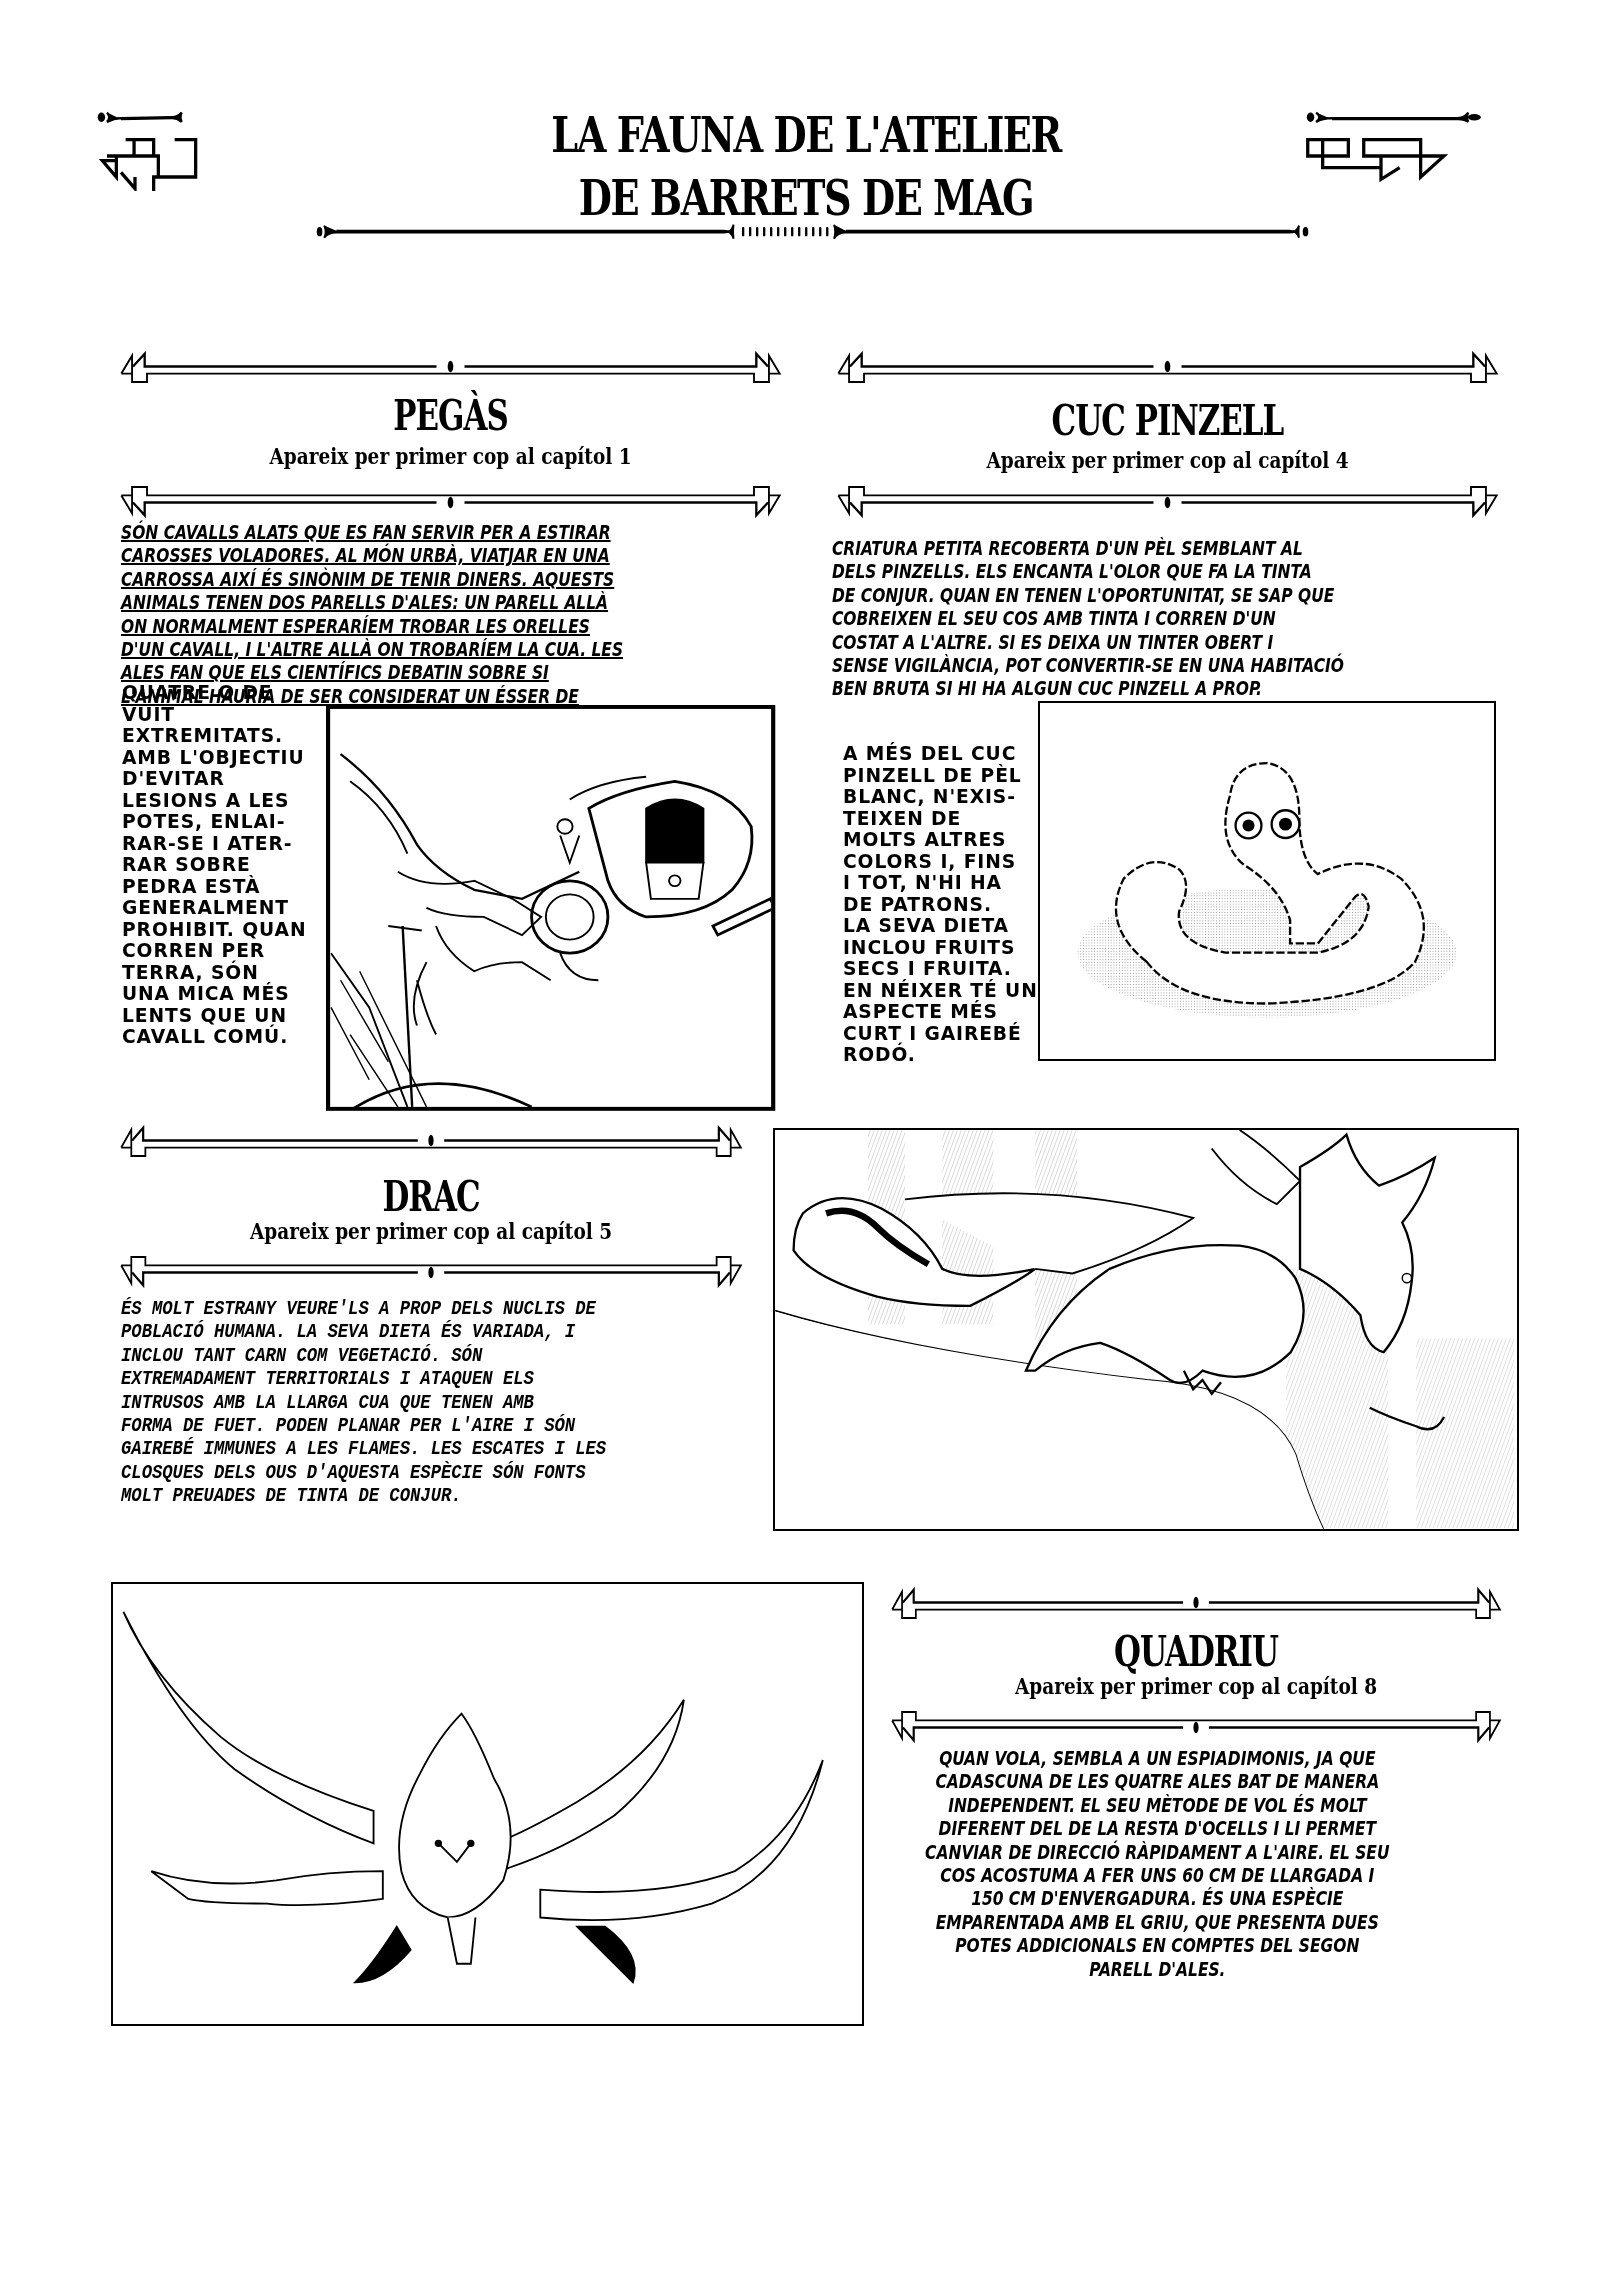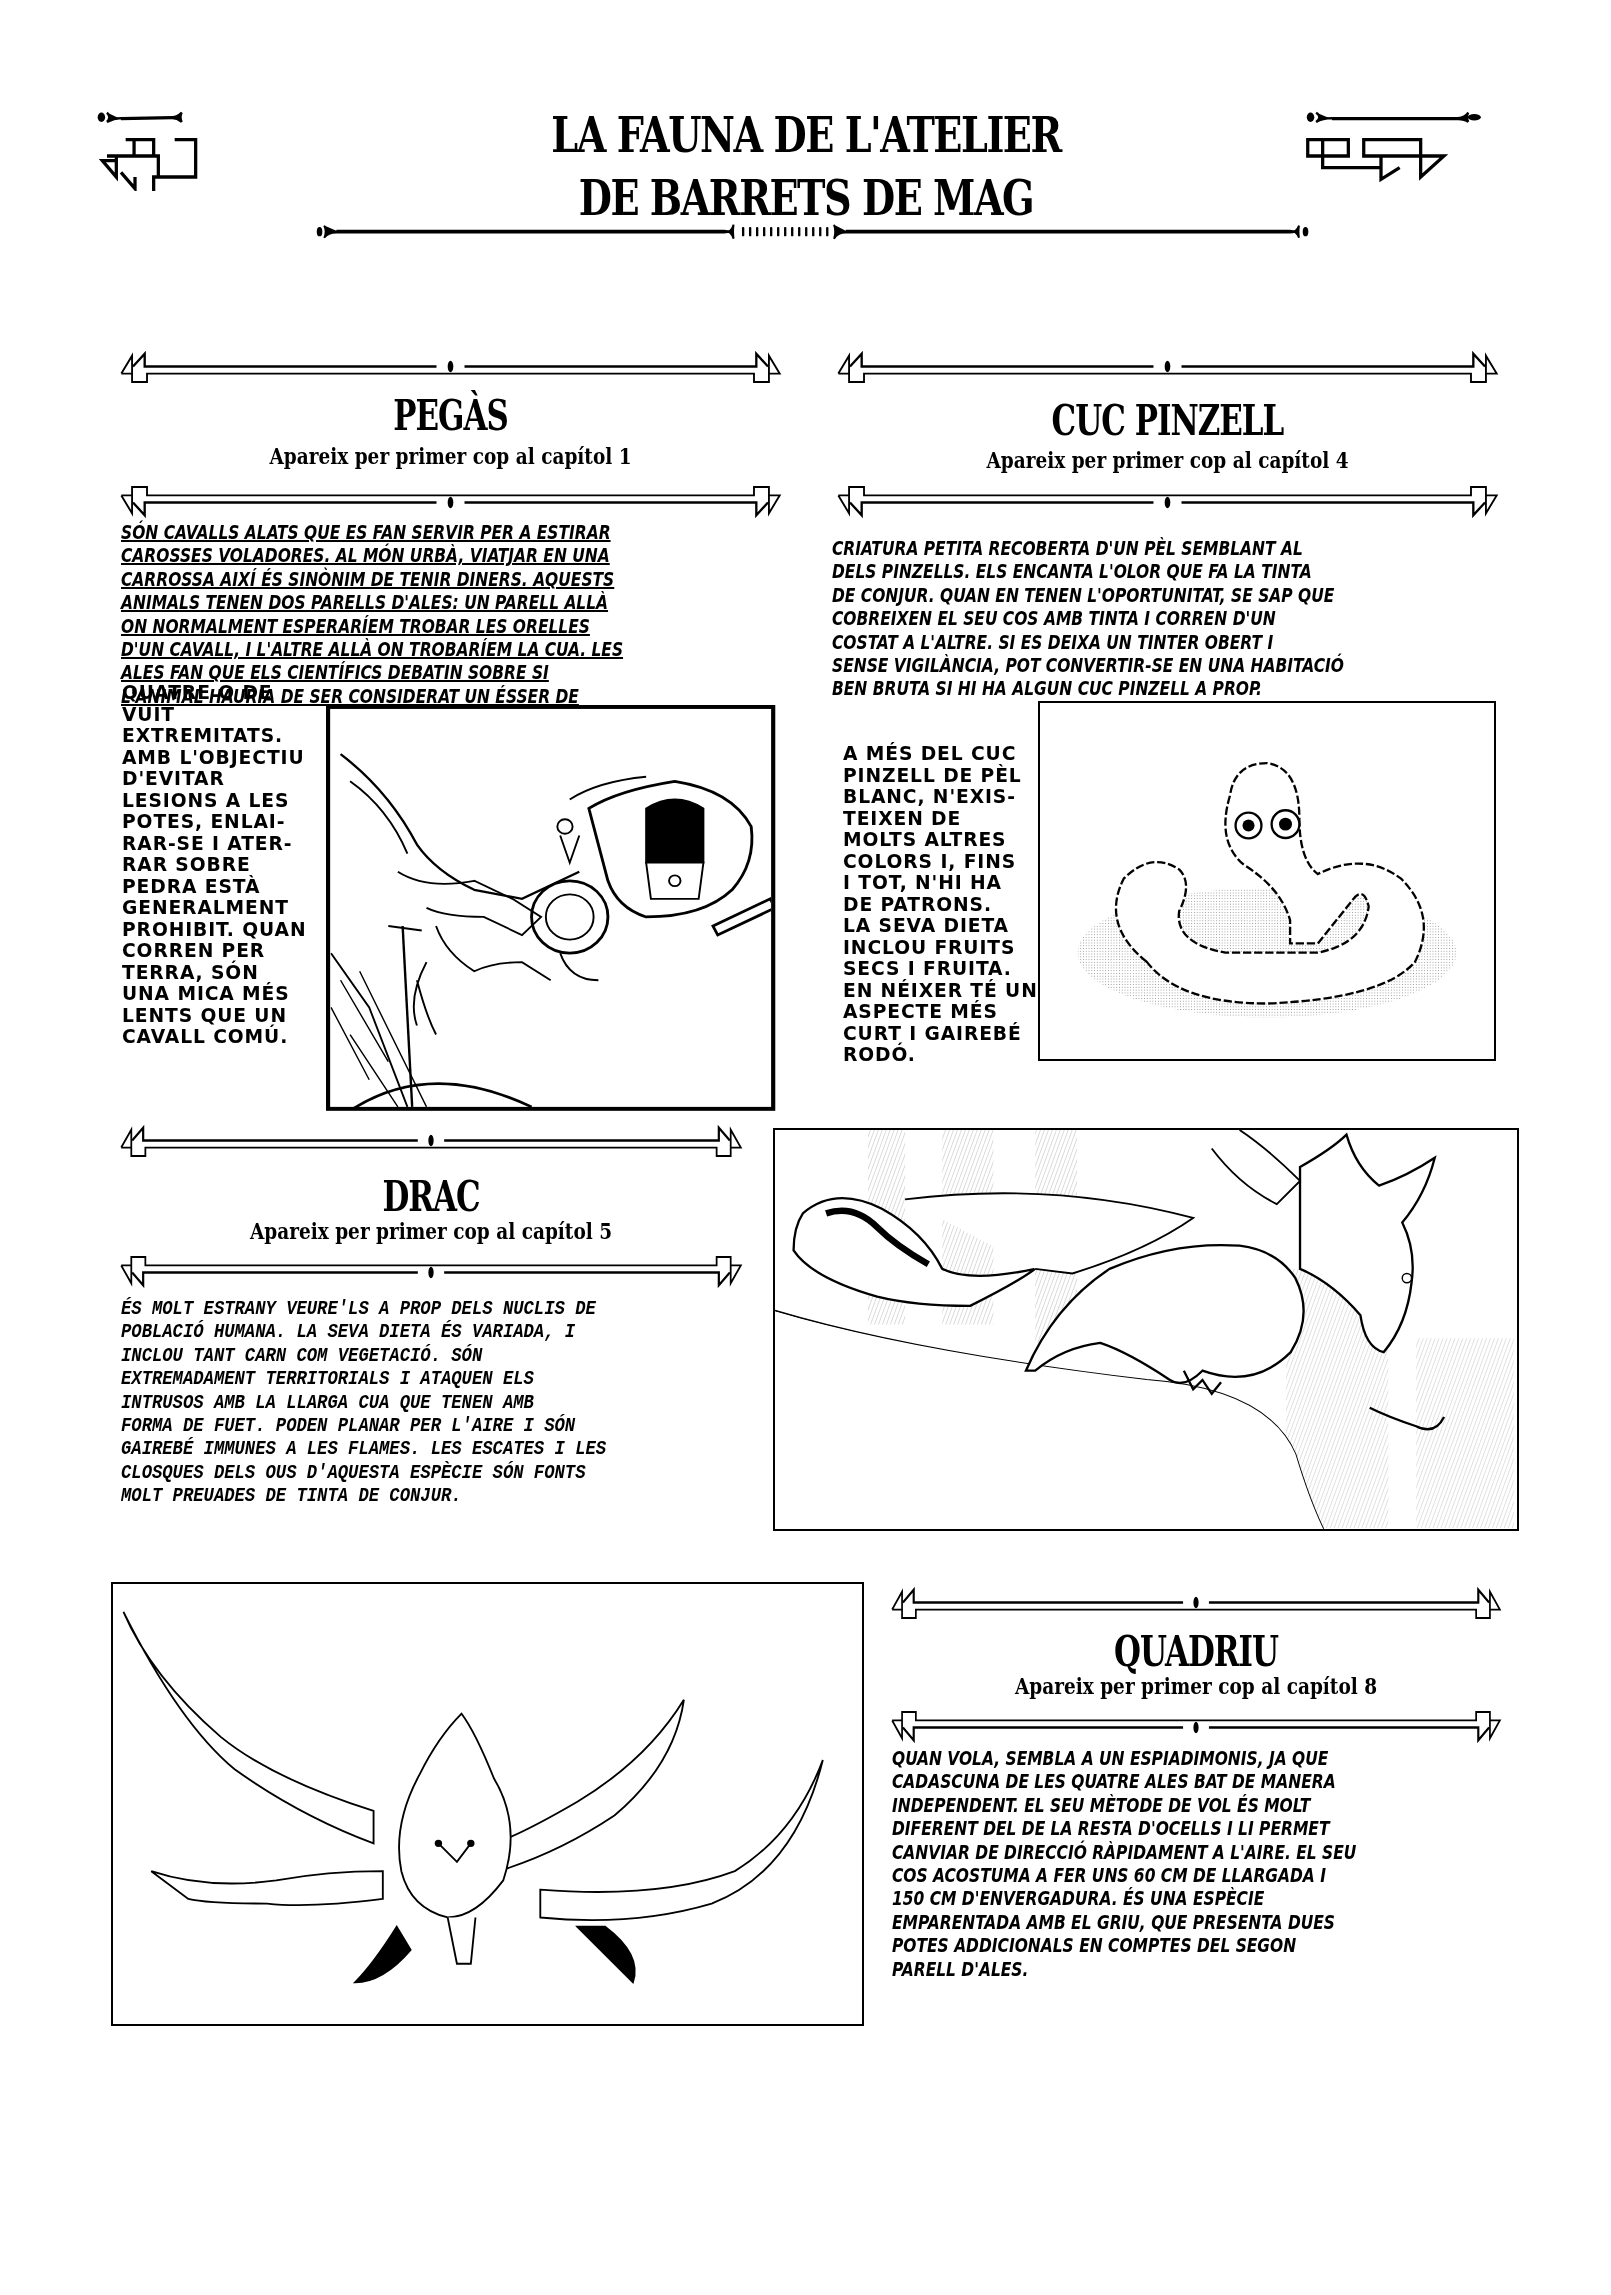--- a/index.html
+++ b/index.html
@@ -279,21 +279,21 @@
   </div>
   <div class="abs sec-title" style="left:890px;top:1628px;width:612px;">QUADRIU</div>
   <div class="abs sec-sub" style="left:890px;top:1674px;width:612px;">Apareix per primer cop al capítol 8</div>
   <div class="abs orn" style="left:890px;top:1711px;width:612px;height:33px;">
     <svg width="612" height="33" viewBox="0 0 1420 70" preserveAspectRatio="none">
       <path d="M5 20 L28 58 L28 20 L5 20 M28 20 L28 2 L60 2 L60 20 L1360 20 L1360 2 L1392 2 L1392 20 M1392 20 L1392 58 L1415 20 Z" fill="none" stroke="#000" stroke-width="4"></path>
       <path d="M30 35 L55 62 L55 35 L680 35 M740 35 L1365 35 L1365 62 L1390 35" fill="none" stroke="#000" stroke-width="5"></path>
       <ellipse cx="710" cy="35" rx="6" ry="12" fill="#000"></ellipse>
     </svg>
   </div>
-  <div class="abs body-text" style="left:892px;top:1747px;width:617px;">
+  <div class="abs body-text" style="left:892px;top:1747px;width:617px;text-align:center;">
     <span class="ln">QUAN VOLA, SEMBLA A UN ESPIADIMONIS, JA QUE</span>
     <span class="ln">CADASCUNA DE LES QUATRE ALES BAT DE MANERA</span>
     <span class="ln">INDEPENDENT. EL SEU MÈTODE DE VOL ÉS MOLT</span>
     <span class="ln">DIFERENT DEL DE LA RESTA D'OCELLS I LI PERMET</span>
     <span class="ln">CANVIAR DE DIRECCIÓ RÀPIDAMENT A L'AIRE. EL SEU</span>
     <span class="ln">COS ACOSTUMA A FER UNS 60 CM DE LLARGADA I</span>
     <span class="ln">150 CM D'ENVERGADURA. ÉS UNA ESPÈCIE</span>
     <span class="ln">EMPARENTADA AMB EL GRIU, QUE PRESENTA DUES</span>
     <span class="ln">POTES ADDICIONALS EN COMPTES DEL SEGON</span>
     <span class="ln">PARELL D'ALES.</span>

